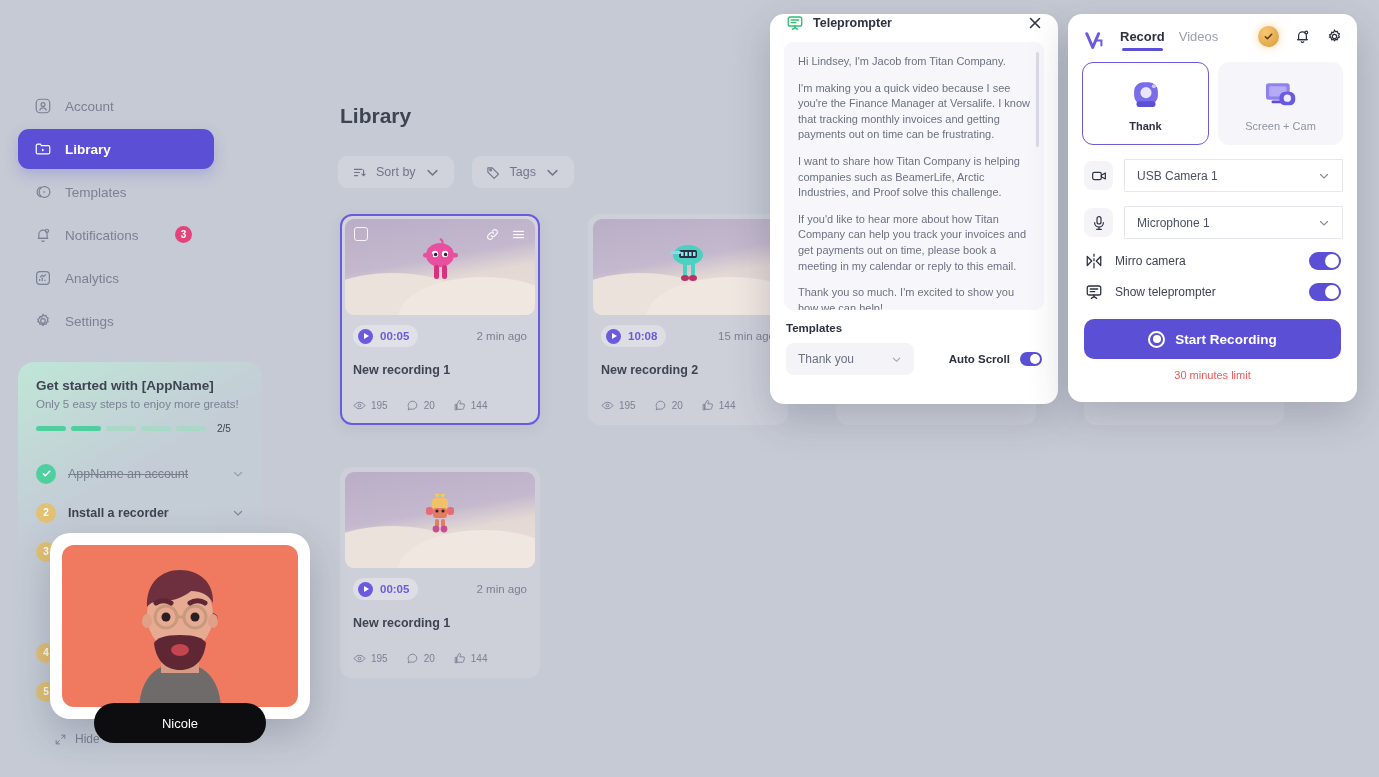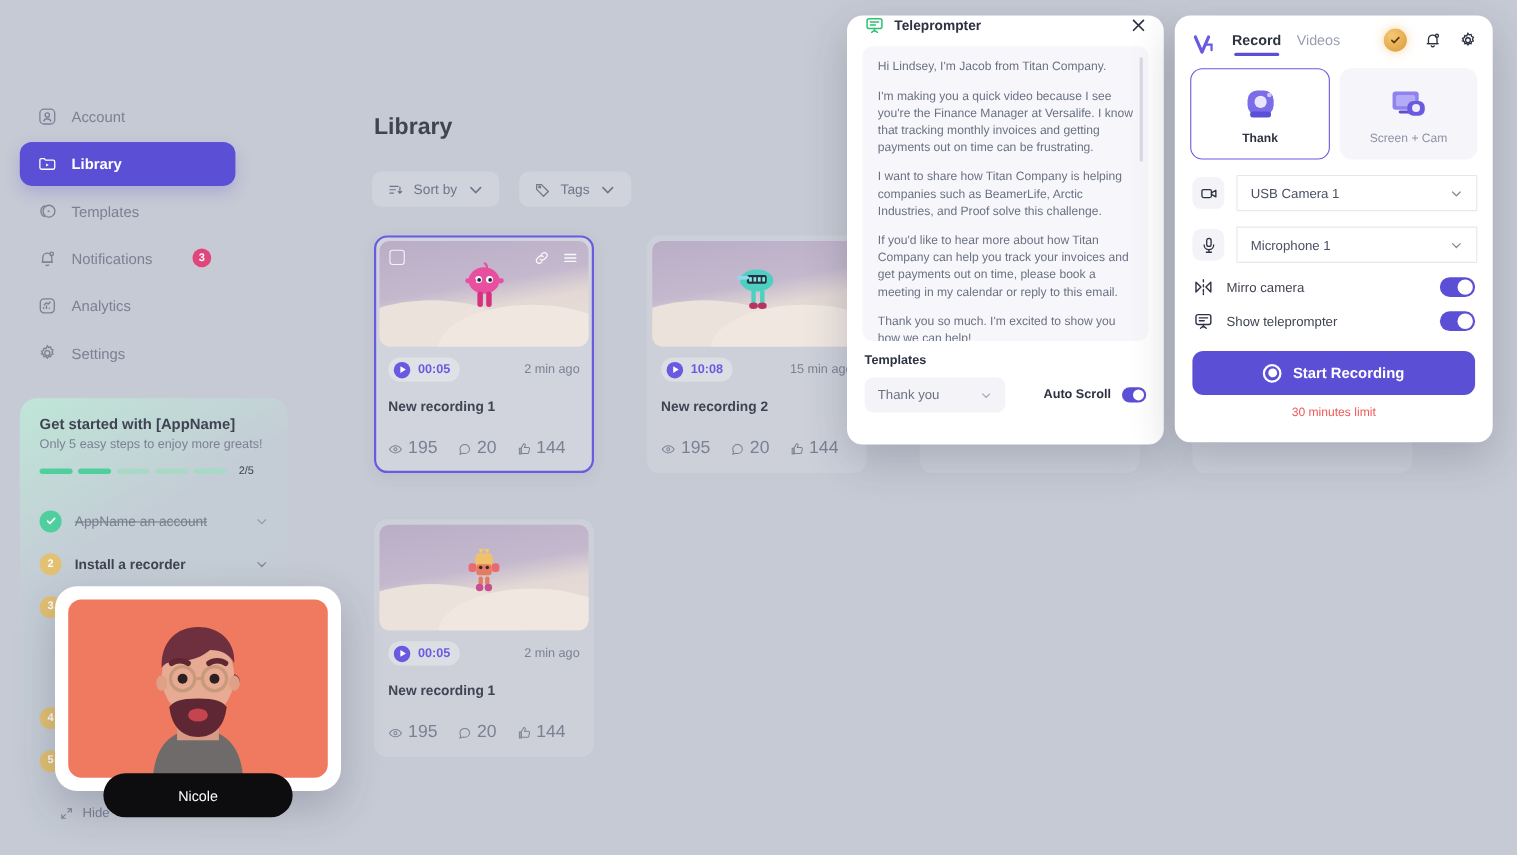--- a/index.html
+++ b/index.html
@@ -74,21 +74,21 @@
   .ov-right { margin-left:auto; display:flex; align-items:center; gap:11px; }
   .ov-right svg { width:15px; height:15px; stroke:rgba(255,255,255,.9); }
   .card-body { padding:10px 8px 8px 8px; }
   .card-meta { display:flex; align-items:center; }
   .dur { display:flex; align-items:center; gap:7px; height:22px; padding:0 9px 0 5px; border-radius:20px; background:rgba(255,255,255,.3); }
   .play-circle { width:15px; height:15px; border-radius:50%; background:#6a5ae0; display:flex; align-items:center; justify-content:center; }
   .play-circle i { display:block; width:0; height:0; border-left:5px solid #fff; border-top:3.2px solid transparent; border-bottom:3.2px solid transparent; margin-left:2px; }
   .dur-txt { font-size:11.5px; font-weight:bold; color:#6a5ae0; }
   .ago { margin-left:auto; font-size:11.5px; color:#7b8194; }
   .card-title { margin-top:16px; font-size:12.5px; font-weight:bold; color:#3f4452; }
-  .stats { margin-top:22px; display:flex; gap:18px; align-items:flex-start; color:#7b8194; font-size:16px; }
+  .stats { margin-top:22px; display:flex; gap:18px; align-items:flex-start; color:#7b8194; font-size:10px; }
   .stat { display:flex; align-items:center; gap:5px; }
   .stat svg { width:13px; height:13px; }
 
   
   .telep { position:absolute; left:770px; top:14px; width:288px; height:390px; background:#ffffff; border-radius:14px; box-shadow:0 14px 40px rgba(40,45,70,.22); }
   .telep-head { display:flex; align-items:center; gap:9px; padding:0 14px 10px 16px; }
   .telep-title { font-size:12.5px; font-weight:bold; color:#2d3142; }
   .telep-close { margin-left:auto; width:18px; height:18px; cursor:pointer; }
   .telep-body { position:relative; margin:0 14px; height:268px; background:#f7f7fb; border-radius:9px; padding:12px 14px 12px 14px; overflow:hidden; }
   .telep-body p { font-size:11px; line-height:1.42; color:#6b7183; margin-bottom:11px; }

